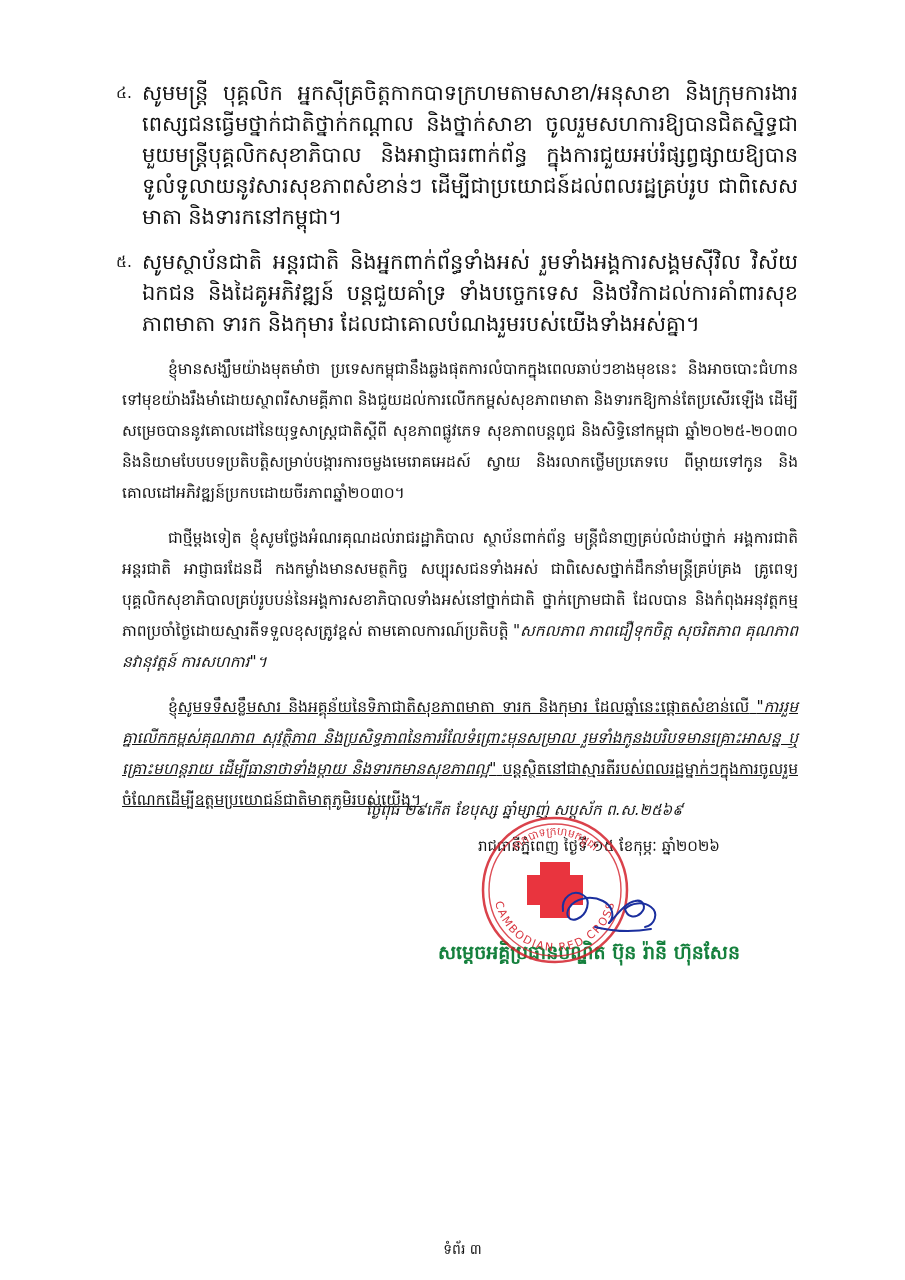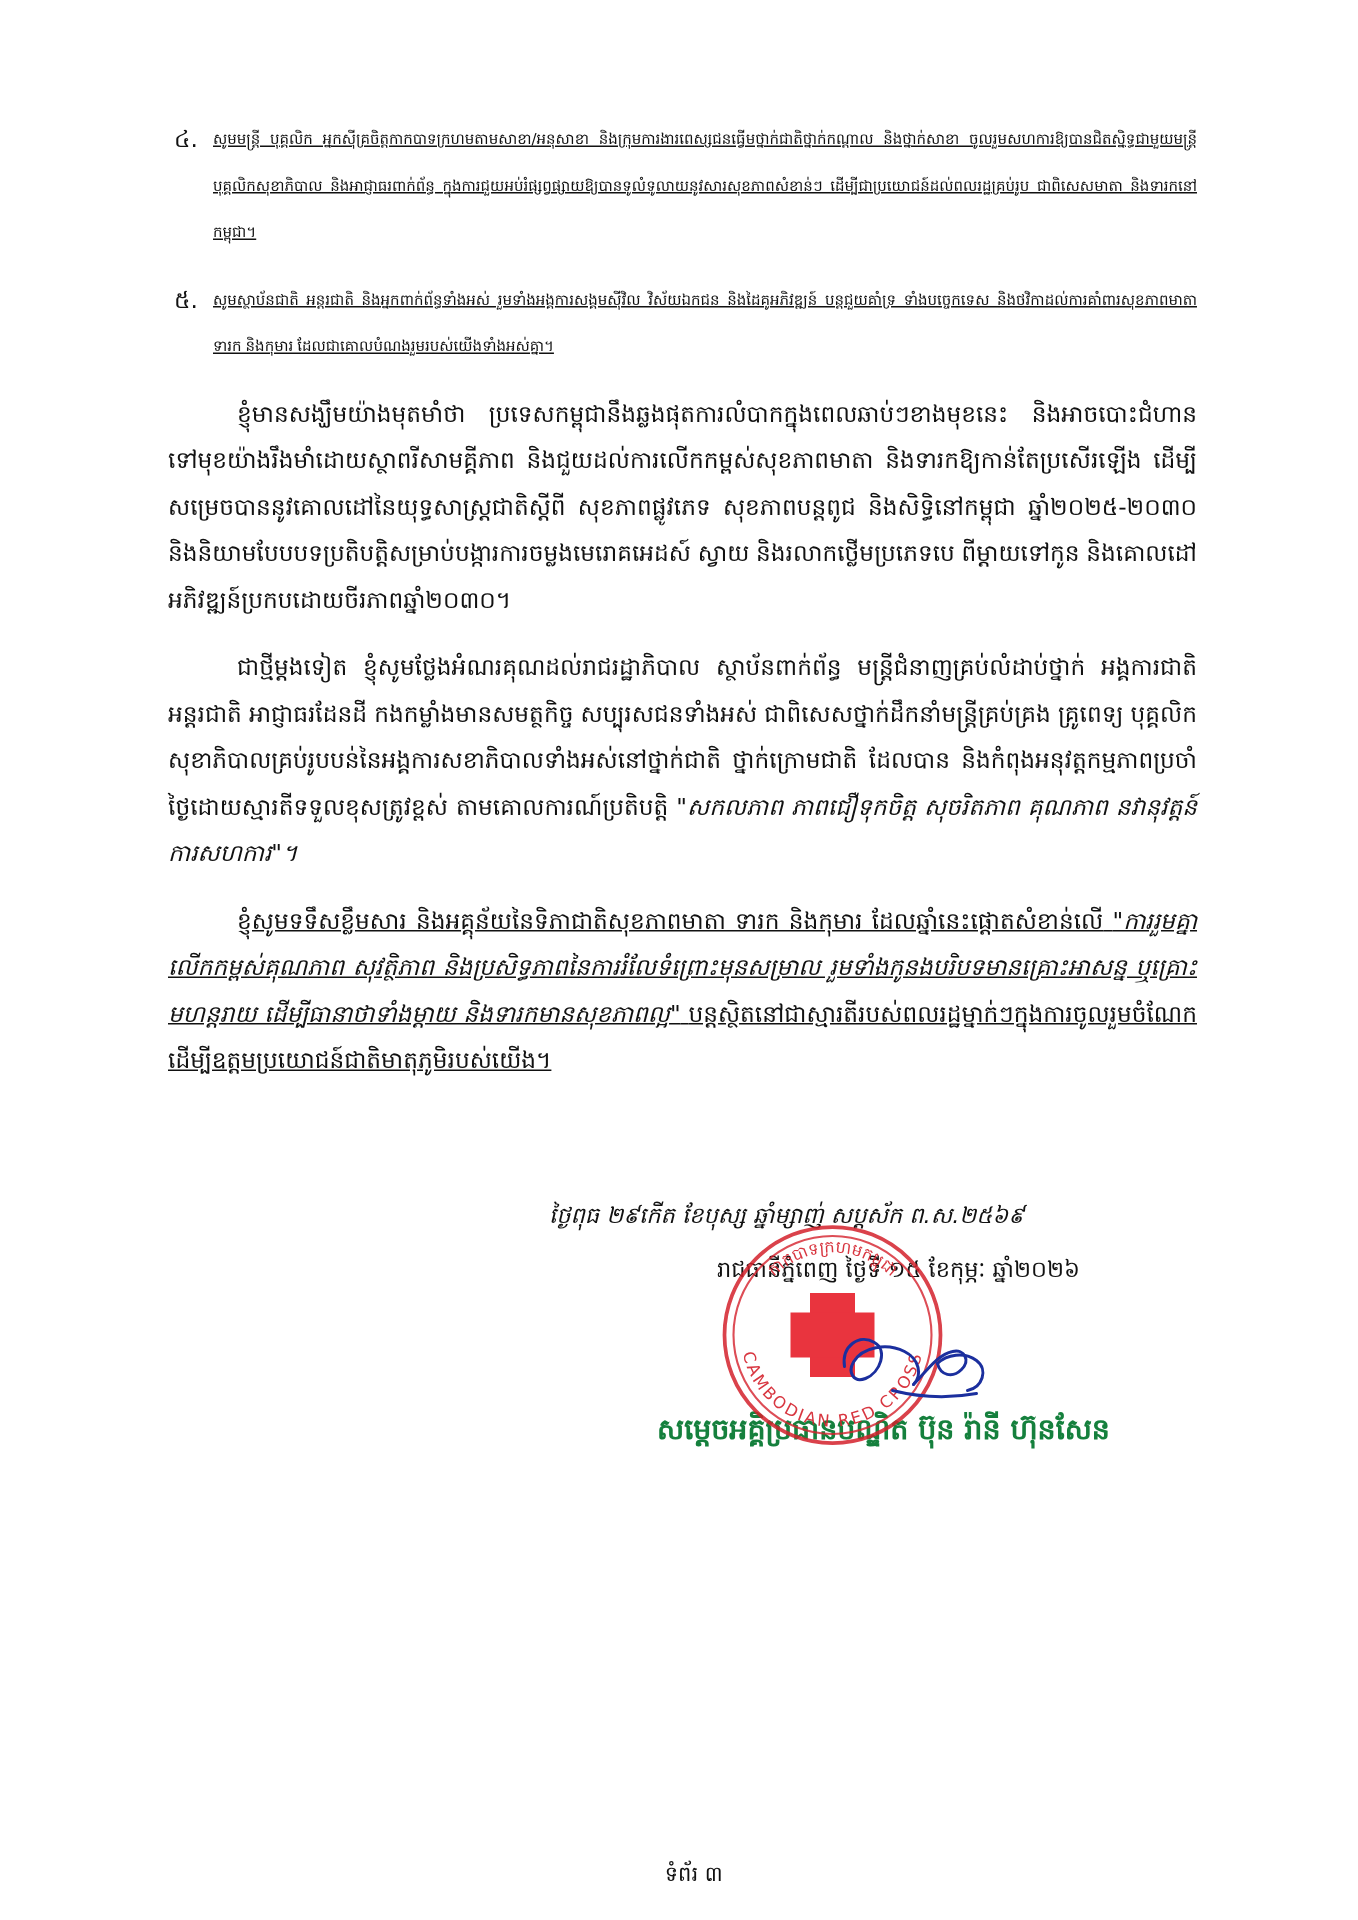--- a/index.html
+++ b/index.html
@@ -35,33 +35,32 @@
     width: 34px;
     flex: 0 0 34px;
     font-size: 15.5px;
     line-height: 31px;
     text-align: left;
     padding-left: 8px;
     box-sizing: border-box;
   }
   .num-item .body {
     flex: 1 1 auto;
-    font-size: 10px;
+    font-size: 21px;
     line-height: 31px;
     text-align: justify;
     text-justify: inter-word;
     word-spacing: -0.5px;
-    text-decoration: underline;
   }
   p.para {
     font-size: 15.5px;
     line-height: 31px;
     text-align: justify;
     text-indent: 46px;
-    margin: 0 0 14px 4px;
+    margin: 0 0 14px 14px;
     word-spacing: -0.5px;
   }
   p.para.last {
     margin-bottom: 6px;
     text-decoration: underline;
   }
   .quote-it {
     font-style: italic;
   }
   

